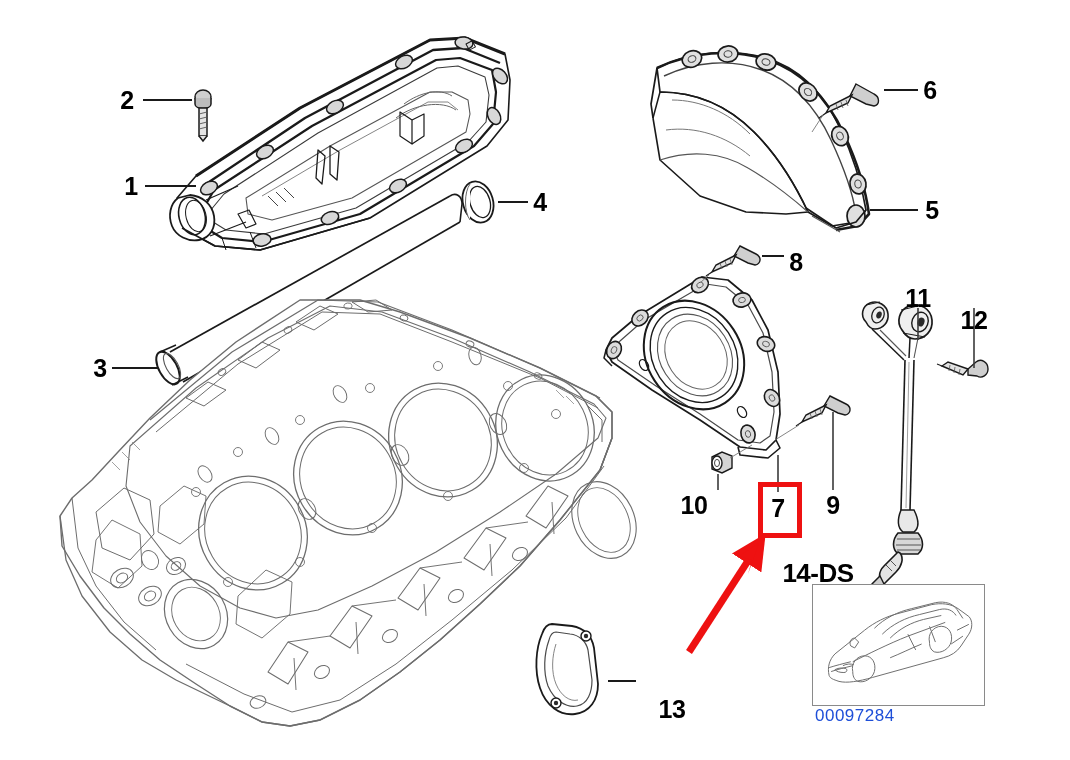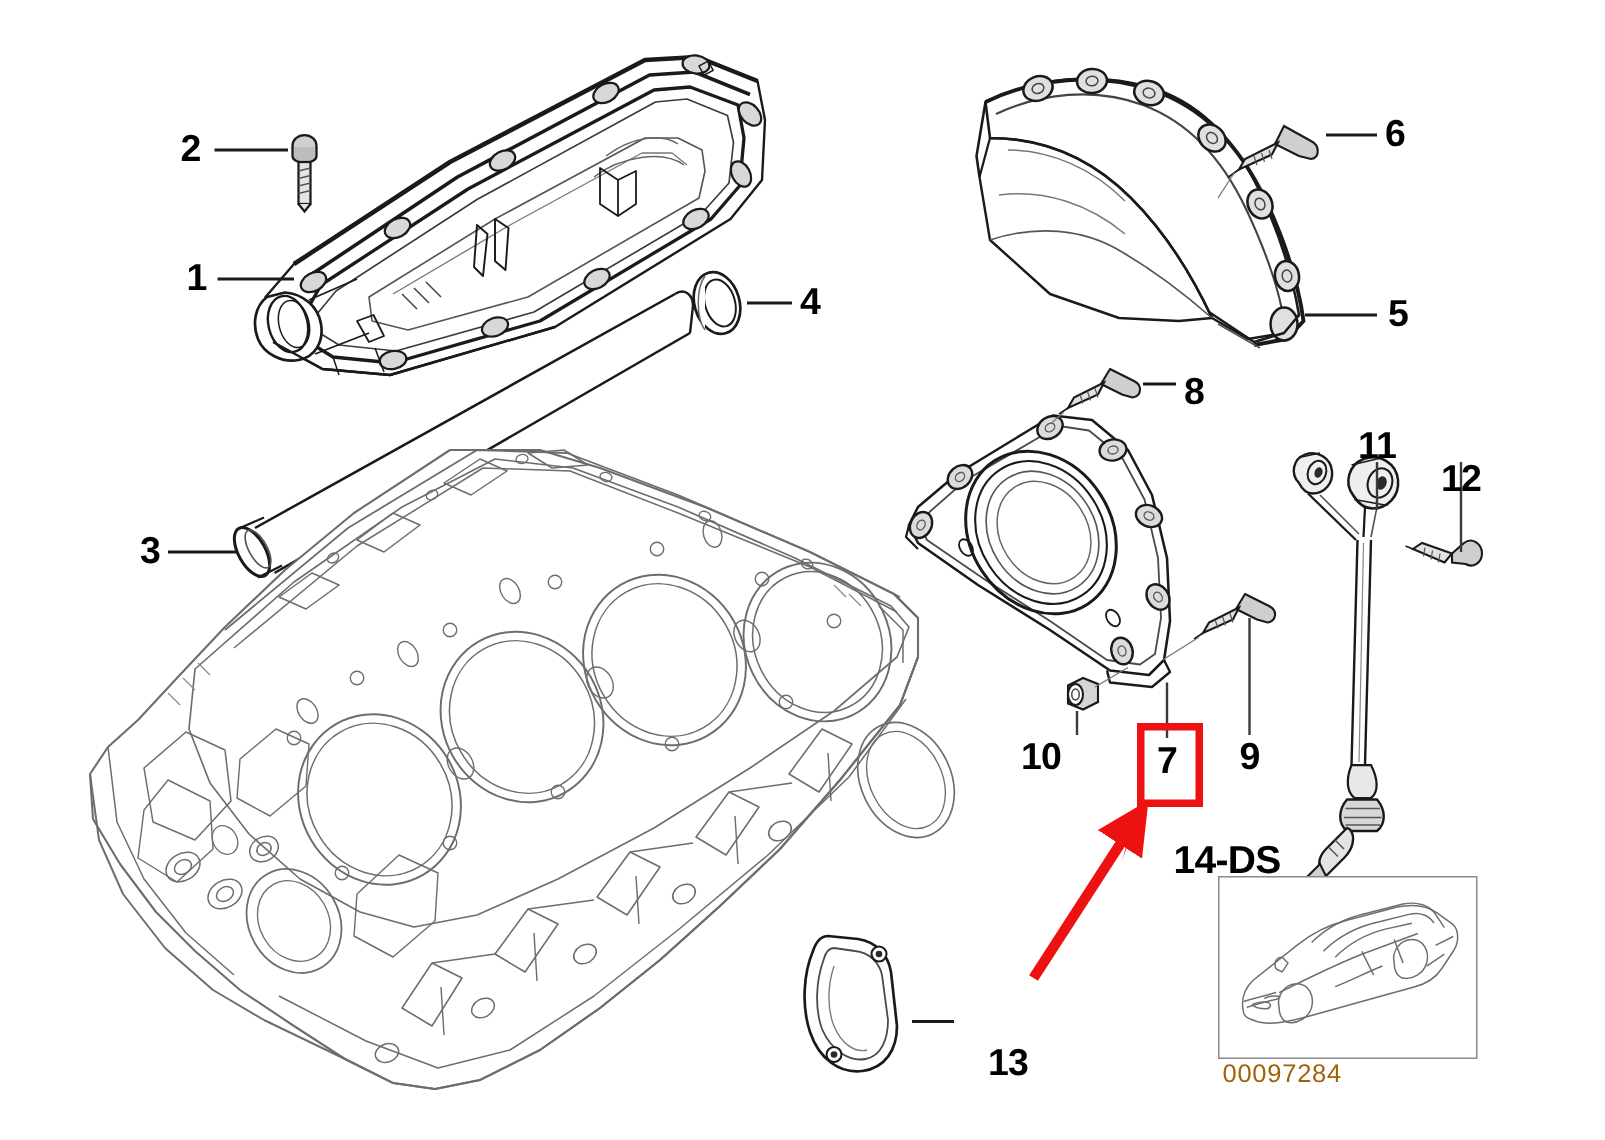--- a/index.html
+++ b/index.html
@@ -37,21 +37,21 @@
     letter-spacing: -0.5px;
   }
   .callout.big {
     font-size: 26px;
     text-align: center;
   }
   #diagram-id {
     position: absolute;
     font-family: "Liberation Sans", sans-serif;
     font-size: 17px;
-    color: #a16207;
+    color: #1d4ed8;
     letter-spacing: 0.5px;
     white-space: nowrap;
   }
   #highlight-box {
     position: absolute;
     box-sizing: border-box;
     border: 5px solid #ee1111;
     background: transparent;
     pointer-events: none;
   }

